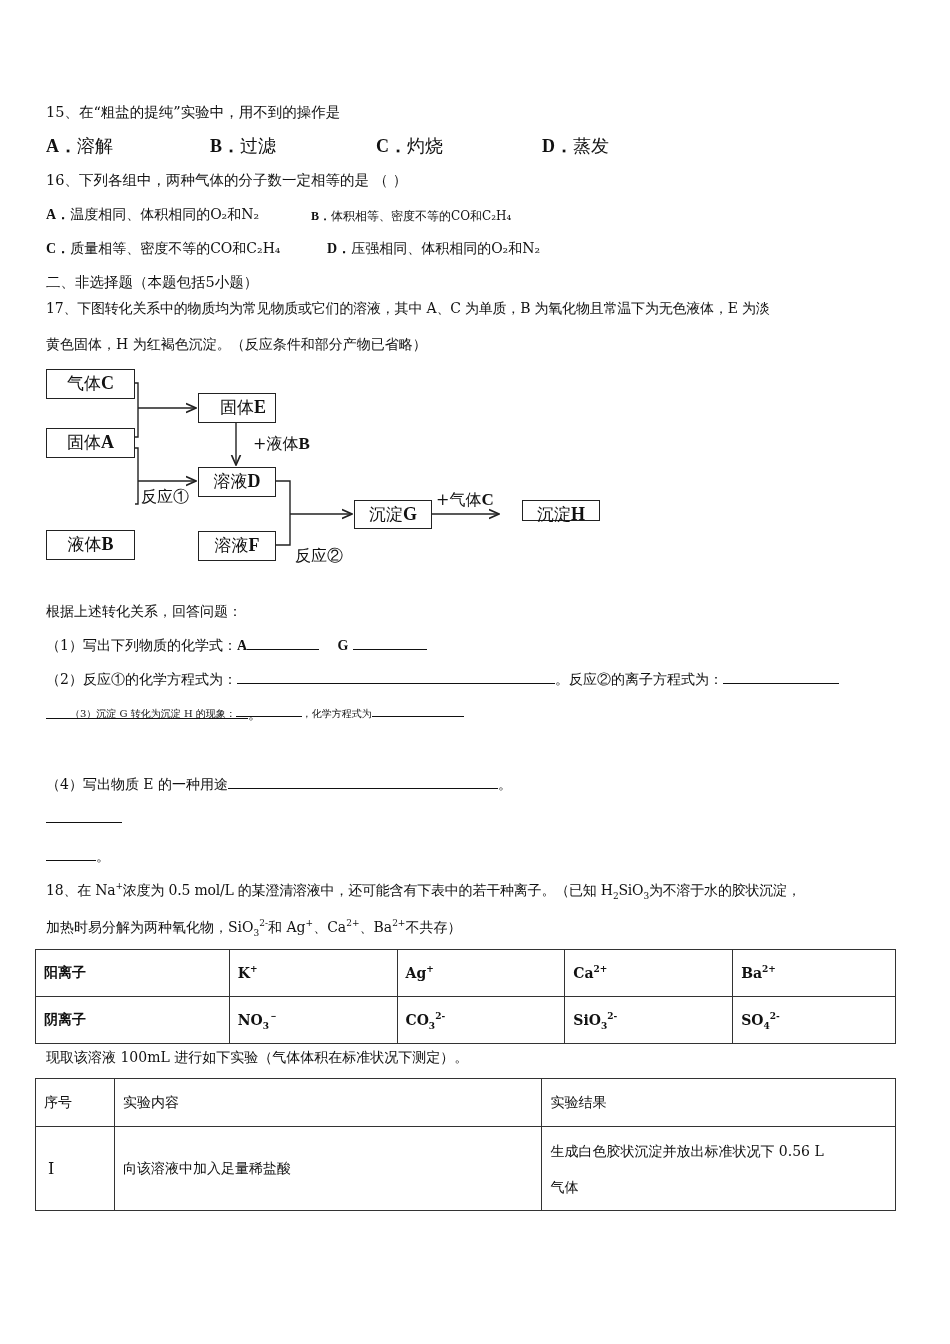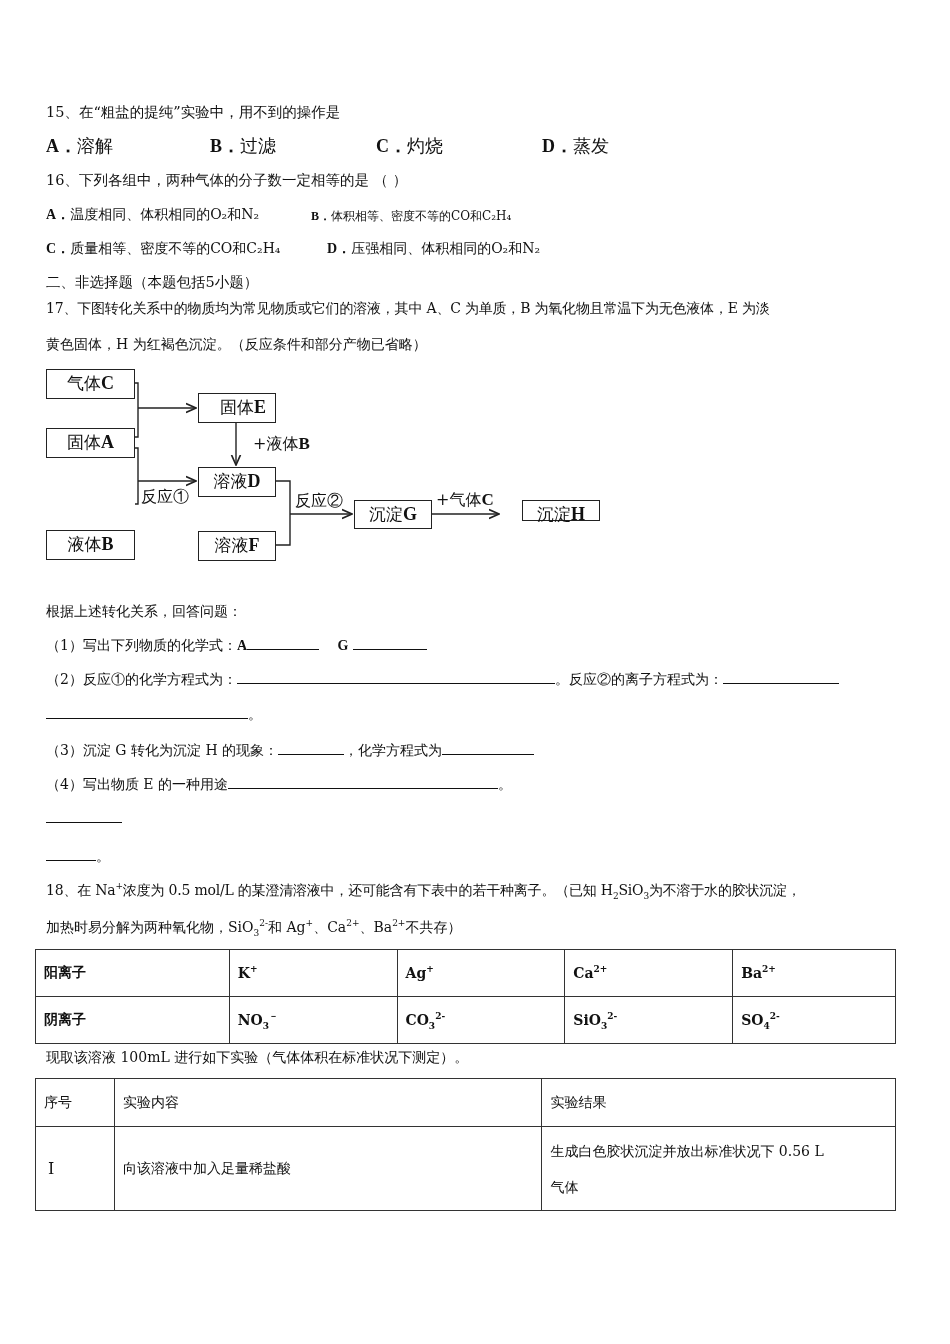--- a/index.html
+++ b/index.html
@@ -76,40 +76,40 @@
   <div class="box" style="left:46px; top:428px; width:89px; height:30px;"><span>固体</span><span class="lt">A</span></div>
   <div class="box" style="left:46px; top:490px; width:89px; height:30px;margin-top:40px;"><span>液体</span><span class="lt">B</span></div>
   <div class="box" style="left:198px; top:393px; width:78px; height:30px;padding-left:12px;"><span>固体</span><span class="lt">E</span></div>
   <div class="box" style="left:198px; top:467px; width:78px; height:30px;"><span>溶液</span><span class="lt">D</span></div>
   <div class="box" style="left:198px; top:531px; width:78px; height:30px;"><span>溶液</span><span class="lt">F</span></div>
   <div class="box" style="left:354px; top:500px; width:78px; height:29px;"><span>沉淀</span><span class="lt">G</span></div>
   <div class="box" style="left:522px; top:500px; width:78px; height:21px;"><span>沉淀</span><span class="lt">H</span></div>
 
   <div class="dlabel" style="left:253px; top:434px;"><span>+液体</span><span class="lt">B</span></div>
   <div class="dlabel" style="left:141px; top:487px;">反应①</div>
-  <div class="dlabel" style="left:295px; top:491px;">反应②</div>
+  <div class="dlabel" style="left:295px; top:546px;">反应②</div>
   <div class="dlabel" style="left:436px; top:490px;"><span>+气体</span><span class="lt">C</span></div>
 </div>
 
 <div class="line" style="top:601px; font-size:14px;">根据上述转化关系，回答问题：</div>
 
 <div class="line" style="top:635px; font-size:14px;">
   <span>（1）写出下列物质的化学式：</span><span class="b">A</span><span class="blank" style="width:72px;"></span>
   <span style="display:inline-block; width:14px;"></span><span class="b">G</span>
   <span class="blank" style="width:74px;"></span>
 </div>
 
 <div class="line" style="top:669px; font-size:14px;">
   <span>（2）反应①的化学方程式为：</span><span class="blank" style="width:318px;"></span><span>。反应②的离子方程式为：</span><span class="blank" style="width:116px;"></span>
 </div>
 <div class="line" style="top:704px; font-size:14px;">
   <span class="blank" style="width:202px;"></span><span>。</span>
 </div>
 
-<div class="line" style="top:740px; font-size:14px;">
+<div class="line" style="top:702px; font-size:10px;margin-left:24px;">
   <span>（3）沉淀 G 转化为沉淀 H 的现象：</span><span class="blank" style="width:66px;"></span><span>，化学方程式为</span><span class="blank" style="width:92px;"></span>
 </div>
 
 <div class="line" style="top:774px; font-size:14px;">
   <span>（4）写出物质 E 的一种用途</span><span class="blank" style="width:270px;"></span><span>。</span>
 </div>
 
 <div class="line" style="top:808px; font-size:14px; letter-spacing:-0.3px;">
   <span class="blank" style="width:76px;"></span>
 </div>

